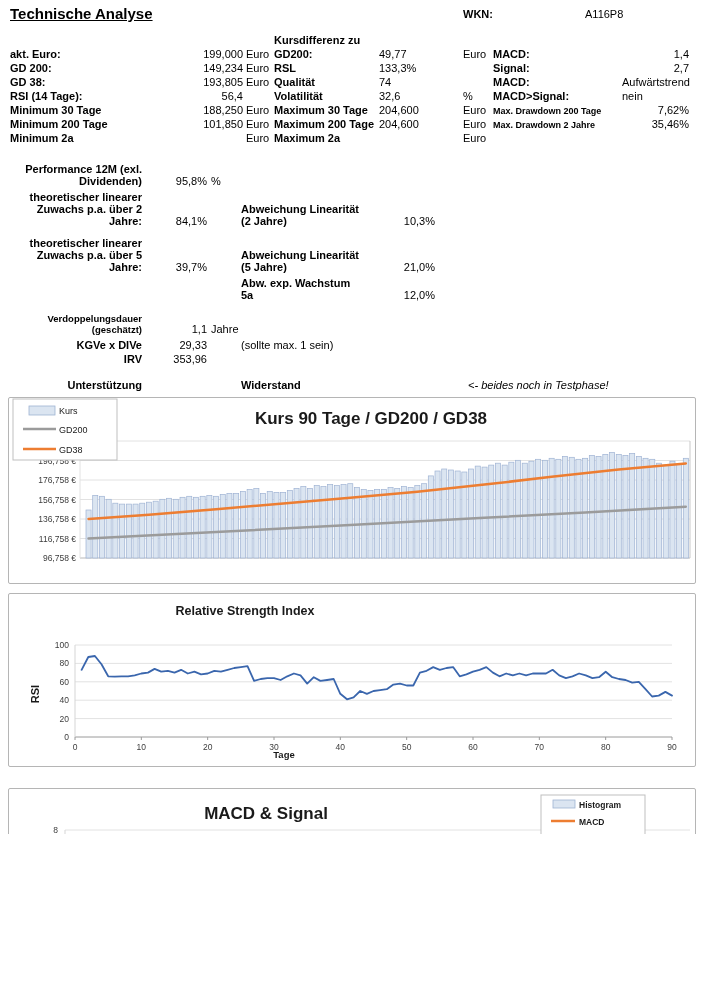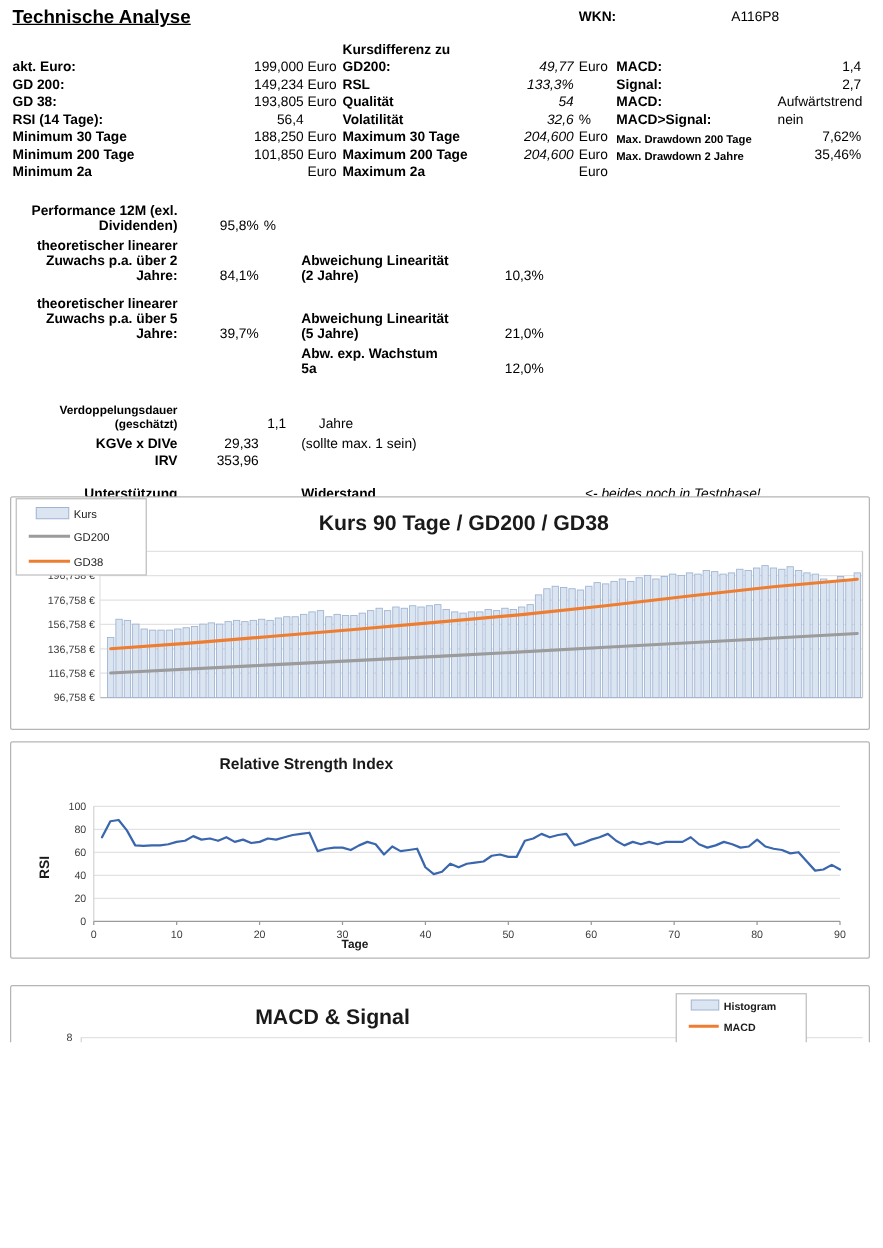--- a/index.html
+++ b/index.html
@@ -9,39 +9,39 @@
   #doc-title{left:10px;top:5px;font-size:15px;font-weight:700;text-decoration:underline;}
   #wkn-label{left:463px;top:8px;font-size:11px;font-weight:700;}
   #wkn-value{left:585px;top:8px;font-size:11px;}
   #info{position:absolute;top:33px;left:0;width:706px;}
   .hrow{display:flex;align-items:flex-end;height:14px;font-size:11px;line-height:13px;white-space:nowrap;}
   .hrow span{flex:none;display:block;}
   .c1{margin-left:10px;width:150px;font-weight:700;}
   .v1{width:47px;text-align:right;margin-left:36px;}
   .u1{width:25px;margin-left:3px;}
   .c3{width:105px;margin-left:3px;font-weight:700;}
-  .v2{width:80px;text-align:right;font-style:italic;}
+  .v2{width:80px;text-align:left;}
   .u2{width:28px;margin-left:4px;}
   .c5{width:126px;margin-left:2px;font-weight:700;}
   .v3{width:70px;text-align:right;}
   .v3.left{text-align:left;padding-left:3px;}
   .sm{font-size:9px;line-height:12px;}
   #perf{position:absolute;top:163px;left:0;width:706px;}
   .prow{display:flex;align-items:flex-end;font-size:11px;line-height:12px;white-space:nowrap;}
   .prow span{flex:none;display:block;}
   .c1p{margin-left:10px;width:132px;font-weight:700;white-space:normal;text-align:right;}
   .v1p{width:65px;text-align:right;}
   .u1p{width:30px;margin-left:4px;}
   .c3p{width:122px;font-weight:700;white-space:normal;}
   .v2p{width:72px;text-align:right;}
   .notep{margin-left:33px;font-style:italic;}
   .plain{font-weight:400;}
   .sm1 .c1p{font-size:9.5px;line-height:11px;}
   .pr1{margin-top:4px;} .pr2{margin-top:10px;} .pr3{margin-top:4px;}
-  .pr4{margin-top:22px;gap:22px;} .pr5{margin-top:4px;} .pr6{margin-top:2px;} .pr7{margin-top:14px;}
+  .pr4{margin-top:12px;} .pr5{margin-top:4px;} .pr6{margin-top:2px;} .pr7{margin-top:14px;}
   .chart-box{position:absolute;border:1px solid #b5b5b5;border-radius:2px;background:#fff;box-sizing:border-box;}
   #box-kurs{left:8px;top:397px;width:688px;height:187px;}
   #box-rsi{left:8px;top:593px;width:688px;height:174px;}
   #box-macd{left:8px;top:788px;width:688px;height:183px;}
   svg{display:block;}
   svg text{font-family:"Liberation Sans",sans-serif;}
 </style>
 </head>
 <body>
 
@@ -79,21 +79,21 @@
         <span class="v2">133,3%</span>
         <span class="u2"></span>
         <span class="c5">Signal:</span>
         <span class="v3">2,7</span>
       </div>
       <div class="hrow">
         <span class="c1">GD 38:</span>
         <span class="v1">193,805</span>
         <span class="u1">Euro</span>
         <span class="c3">Qualität</span>
-        <span class="v2">54</span>
+        <span class="v2">74</span>
         <span class="u2"></span>
         <span class="c5">MACD:</span>
         <span class="v3 left">Aufwärtstrend</span>
       </div>
       <div class="hrow">
         <span class="c1">RSI (14 Tage):</span>
         <span class="v1">56,4</span>
         <span class="u1"></span>
         <span class="c3">Volatilität</span>
         <span class="v2">32,6</span>

